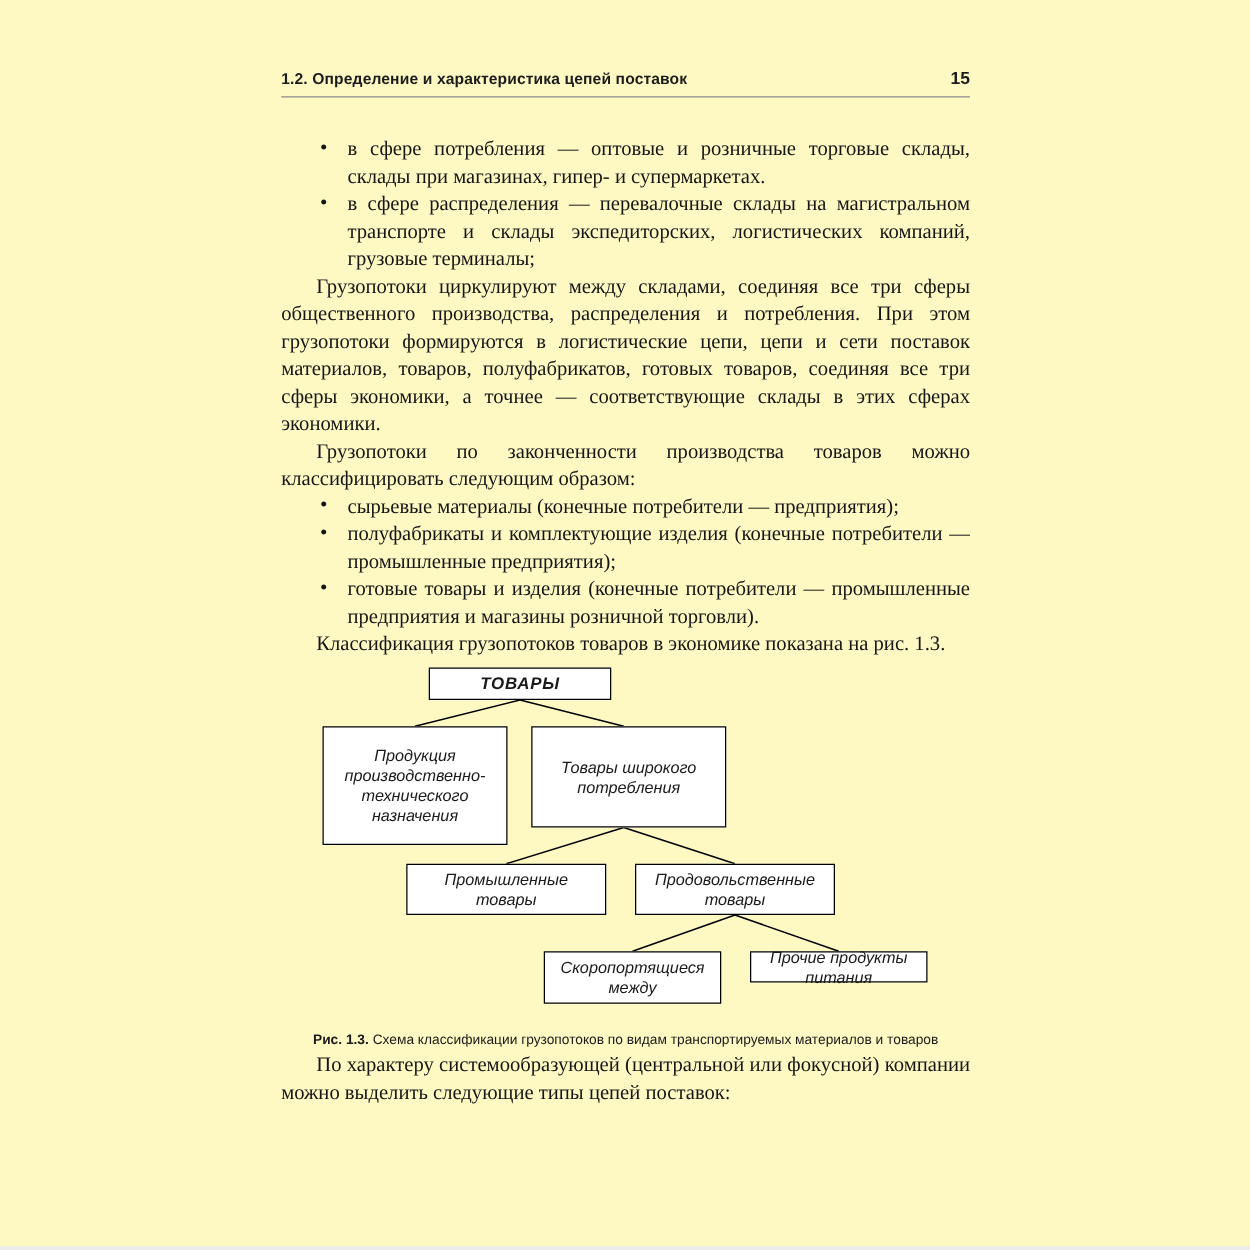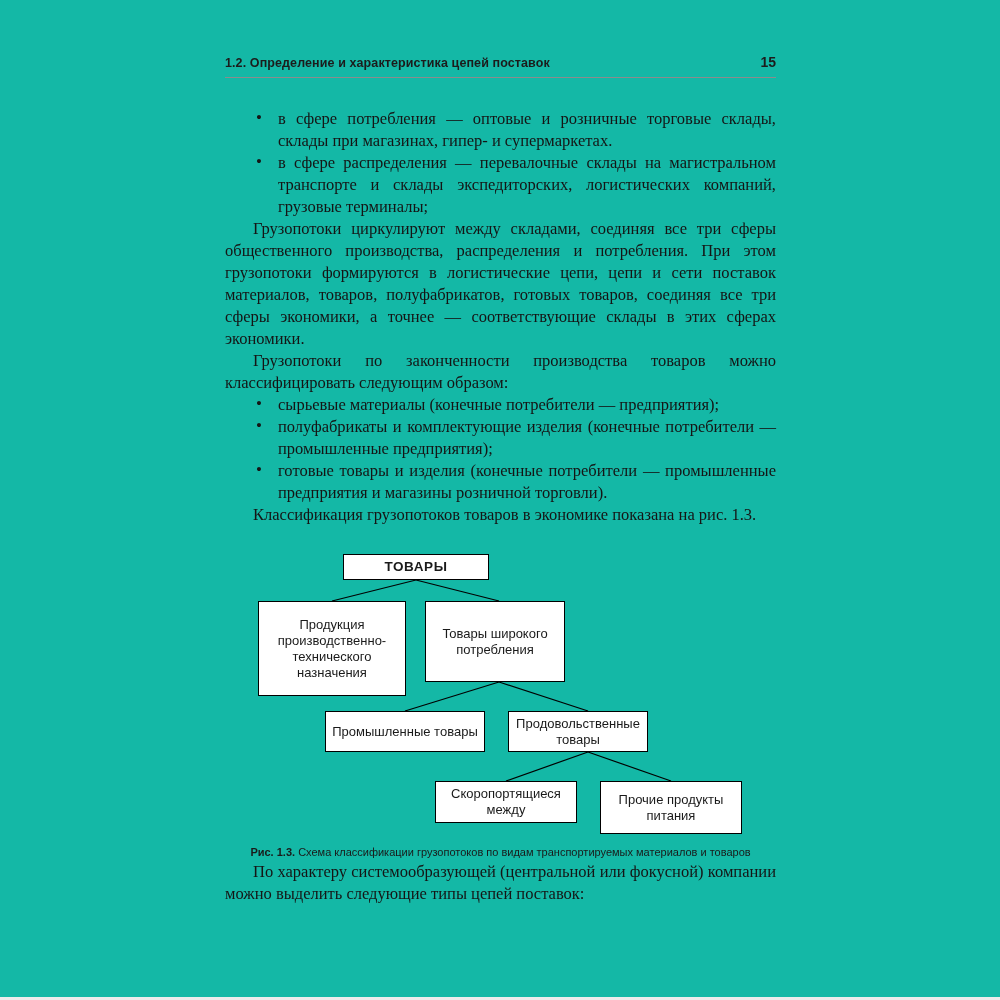--- a/index.html
+++ b/index.html
@@ -5,21 +5,21 @@
   html, body { margin: 0; padding: 0; }
   body {
     width: 1000px; height: 1000px;
     background: #ffffff;
     font-family: "Liberation Serif", serif;
     color: #151515;
   }
   .page {
     position: relative;
     width: 1000px; height: 1000px;
-    background: #14b8a6;
+    background: #fef9c3;
     overflow: hidden;
   }
   .page-edge-bottom {
     position: absolute; left: 0; bottom: 0;
     width: 100%; height: 3px;
     background: #ececec;
   }
   .content {
     position: absolute;
     left: 225px; top: 54px;
@@ -62,22 +62,23 @@
   }
   ul.bullets li::before {
     content: "\2022";
     position: absolute;
     left: 31px; top: -1px;
     font-size: 17px;
   }
   .figure {
     position: relative;
     width: 551px; height: 278px;
-    margin-top: 25px;
+    margin-top: 5px;
     font-family: "Liberation Sans", sans-serif;
+    font-style: italic;
   }
   .figure svg { position: absolute; left: 0; top: 0; }
   .figure svg line { stroke: #000; stroke-width: 1.2; }
   .node {
     position: absolute;
     border: 1.5px solid #000;
     background: #fff;
     display: flex;
     align-items: center;
     justify-content: center;
@@ -139,25 +140,25 @@
         <svg width="551" height="278" viewBox="0 0 551 278">
           <line x1="191" y1="29" x2="107" y2="50"></line>
           <line x1="191" y1="29" x2="274" y2="50"></line>
           <line x1="274" y1="131" x2="180" y2="160"></line>
           <line x1="274" y1="131" x2="363" y2="160"></line>
           <line x1="363" y1="201" x2="281" y2="230"></line>
           <line x1="363" y1="201" x2="446" y2="230"></line>
         </svg>
         <div class="node node-root" style="left:118px; top:3px; width:146px; height:26px;">ТОВАРЫ</div>
         <div class="node" style="left:33px; top:50px; width:148px; height:95px;">Продукция производственно-технического назначения</div>
-        <div class="node" style="left:200px; top:50px; width:140px; height:81px;">Товары широкого потребления</div>
+        <div class="node" style="left:200px; top:50px; width:156px; height:81px;">Товары широкого потребления</div>
         <div class="node" style="left:100px; top:160px; width:160px; height:41px;">Промышленные товары</div>
-        <div class="node" style="left:283px; top:160px; width:140px; height:41px;">Продовольственные товары</div>
+        <div class="node" style="left:283px; top:160px; width:160px; height:41px;">Продовольственные товары</div>
         <div class="node" style="left:210px; top:230px; width:142px; height:42px;">Скоропортящиеся между</div>
-        <div class="node" style="left:375px; top:230px; width:142px; height:53px;">Прочие продукты питания</div>
+        <div class="node" style="left:375px; top:230px; width:142px; height:25px;">Прочие продукты питания</div>
       </div>
 
       <div class="caption">
         <span class="cap-label">Рис. 1.3.</span>
         <span>Схема классификации грузопотоков по видам транспортируемых материалов и товаров</span>
       </div>
 
       <p class="para para-closing">По характеру системообразующей (центральной или фокусной) компании можно выделить следующие типы цепей поставок:</p>
 
     </div>

